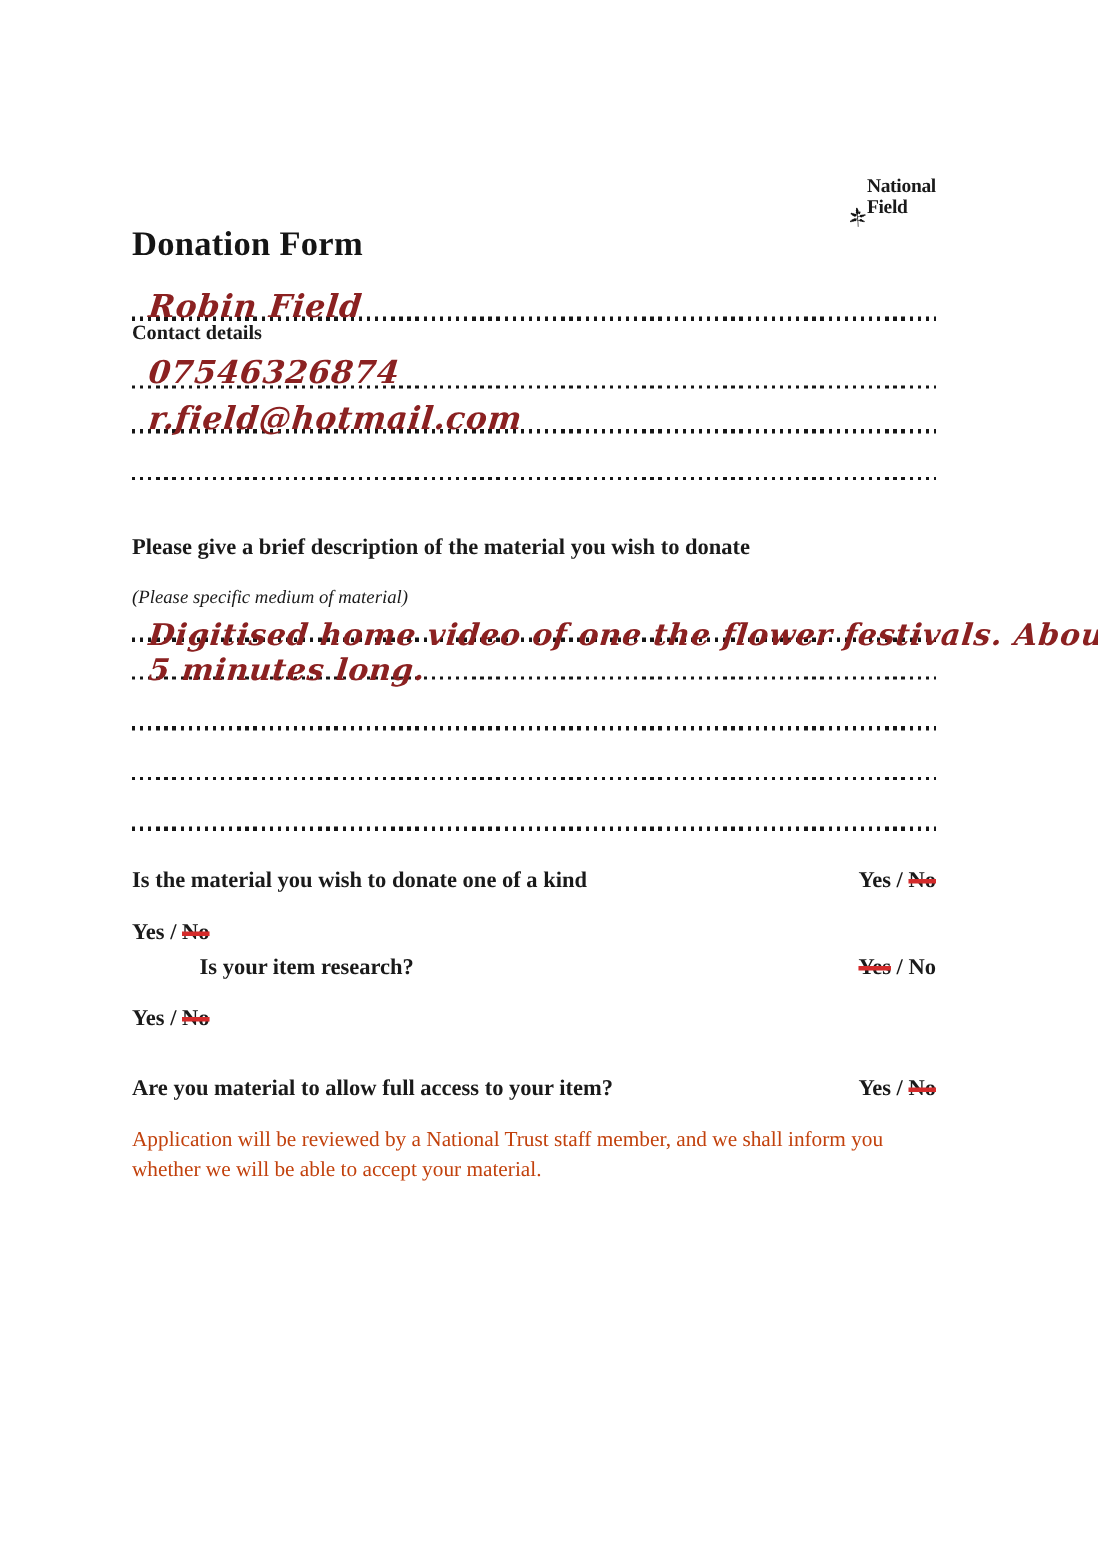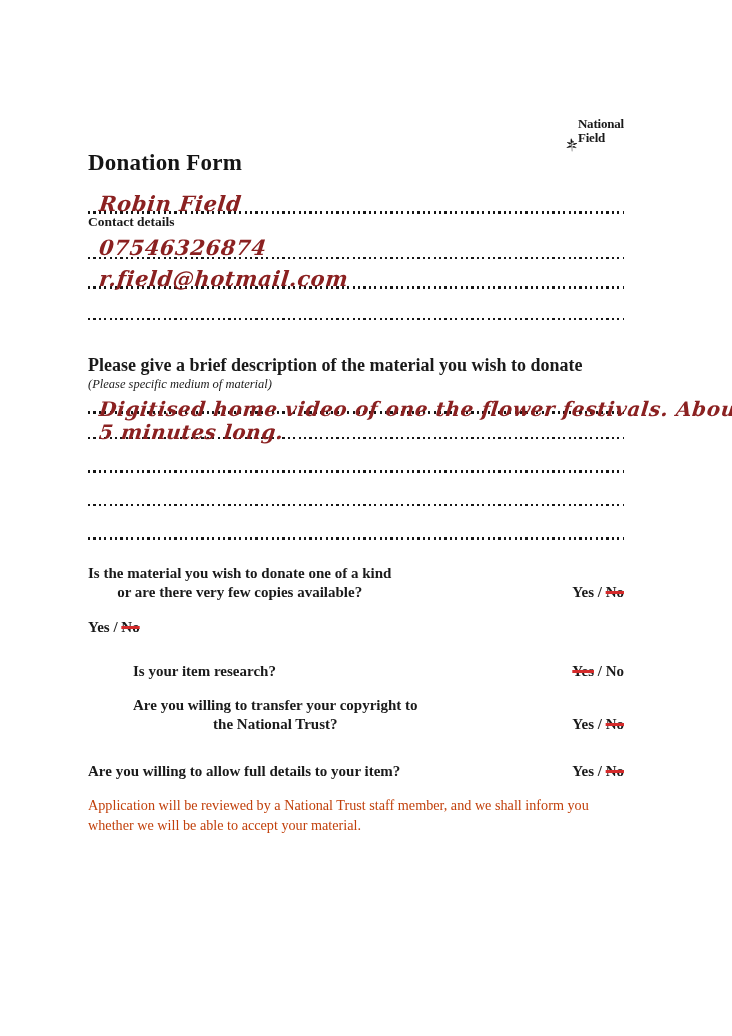--- a/index.html
+++ b/index.html
@@ -9,22 +9,22 @@
     font-family:"Liberation Serif",serif;color:#1a1a1a;
   }
   
   .header{margin-top:84px;height:92px;display:flex;justify-content:space-between;align-items:flex-end;}
   .title{margin:0;font-size:23px;font-weight:700;letter-spacing:.2px;color:#151515;}
   .logo{display:flex;flex-direction:row;align-items:flex-start;width:62px;}
   .logo svg{display:block;margin-left:4px;}
   .logo-text{font-size:13px;font-weight:700;line-height:13.5px;letter-spacing:-.2px;color:#1a1a1a;margin-top:3px;}
   
   .field-label{font-weight:700;font-size:13.5px;line-height:16px;}
-  .q-label{font-weight:700;font-size:18px;line-height:18px;}
-  .hint{font-style:italic;font-size:12.5px;line-height:15px;margin-top:3px;}
+  .q-label{font-weight:700;font-size:15px;line-height:18px;}
+  .hint{font-style:italic;font-size:12.5px;line-height:15px;margin-top:17px;}
   
   .handwriting{
     font-family:"DejaVu Serif",serif;font-style:italic;font-weight:700;
     color:#8b2121;font-size:21px;line-height:24px;letter-spacing:.6px;
     padding-left:10px;transform:skewX(-6deg);transform-origin:0 100%;
     white-space:nowrap;position:relative;z-index:2;
   }
   .hw-name{margin-top:2px;margin-bottom:-5px;}
   .hw-phone{margin-top:6px;margin-bottom:-3px;}
   .hw-email{margin-top:8px;margin-bottom:-5px;}
@@ -41,21 +41,21 @@
   .name-section{margin-top:16px;}
   .contact-section{}
   .description-section{margin-top:36px;}
   
   .questions{margin-top:24px;}
   .q-row{display:flex;justify-content:space-between;align-items:flex-end;text-align:center;}
   .q-text{font-weight:700;font-size:15px;line-height:19px;}
   .q-text.indent{margin-left:45px;}
   .yesno{font-weight:700;font-size:15px;line-height:19px;white-space:pre;}
   .struck{text-decoration:line-through;text-decoration-color:#d42b2b;text-decoration-thickness:2.5px;}
-  .mt16{margin-top:16px;} .mt18{margin-top:25px;} .mt15{margin-top:15px;} .mt28{margin-top:28px;}
+  .mt16{margin-top:16px;} .mt18{margin-top:4px;} .mt15{margin-top:15px;} .mt28{margin-top:28px;}
   .if-yes{font-weight:700;font-size:15px;line-height:19px;margin-top:17px;}
   
   .footer-note{margin:14px 0 0 0;font-size:14.2px;line-height:1.42;max-width:562px;color:#c2410c;}
 </style>
 </head>
 <body>
 
 <div class="page">
 
   <header class="header">
@@ -125,45 +125,40 @@
     <div class="dotline"></div>
     <div class="blank-space"></div>
     <div class="dotline"></div>
   </section>
 
   <section class="questions">
 
     <div class="q-row">
       <div class="q-text">
         <span>Is the material you wish to donate one of a kind</span><br>
-        <span>or are there very few copies available?</span>
       </div>
       <div class="yesno"><span class="opt">Yes</span><span> / </span><span class="opt struck">No</span></div>
     </div>
 
     <div class="q-row mt16">
       <div class="yesno"><span class="opt">Yes</span><span> / </span><span class="opt struck">No</span></div>
     </div>
 
 
     <div class="q-row mt18">
       <div class="q-text indent">Is your item research?</div>
       <div class="yesno"><span class="opt struck">Yes</span><span> / </span><span class="opt">No</span></div>
     </div>
 
     <div class="q-row mt15">
-      <div class="q-text indent">
-        <span>Are you willing to transfer your copyright to</span><br>
-        <span>the National Trust?</span>
-      </div>
       <div class="yesno"><span class="opt">Yes</span><span> / </span><span class="opt struck">No</span></div>
     </div>
 
     <div class="q-row mt28">
-      <div class="q-text">Are you willing to allow full details to your item?</div>
+      <div class="q-text">Are you material to allow full access to your item?</div>
       <div class="yesno"><span class="opt">Yes</span><span> / </span><span class="opt struck">No</span></div>
     </div>
 
   </section>
 
   <p class="footer-note">Application will be reviewed by a National Trust staff member, and we shall inform you whether we will be able to accept your material.</p>
 
 </div>
 
 </body></html>

